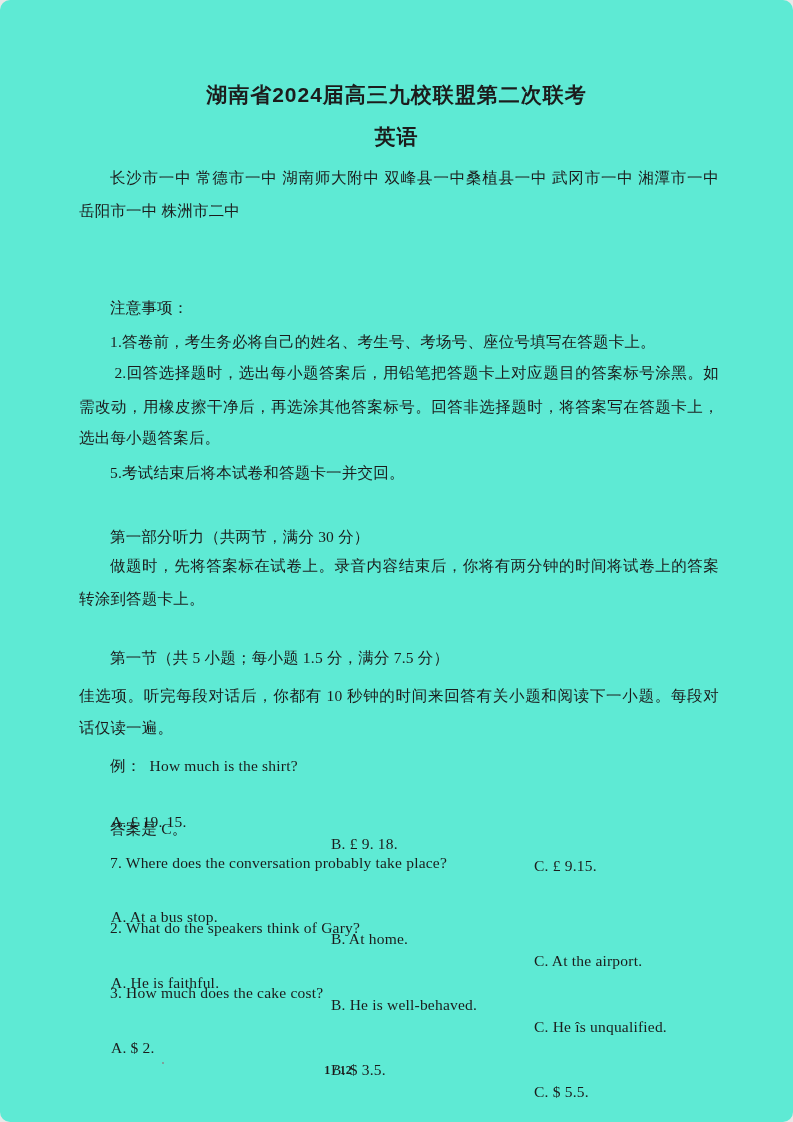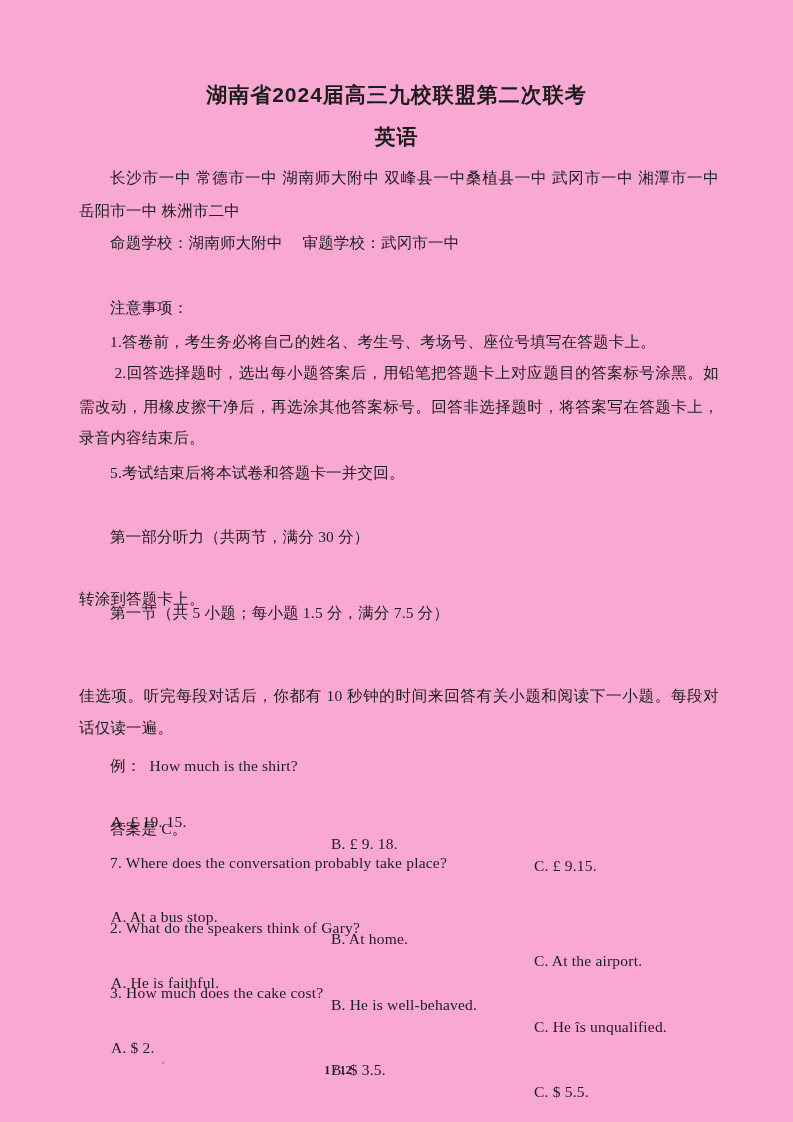--- a/index.html
+++ b/index.html
@@ -1,23 +1,24 @@
 <!DOCTYPE html>
 <html><head>
 <meta charset="utf-8">
 <style>
   html,body{margin:0;padding:0;background:#e8e8e8;}
   .page{
     position:relative;
     width:793px;height:1122px;
     margin:0 auto;
-    background:#f9a8d4;
+    background:#5eead4;
     font-family:"Liberation Serif","DejaVu Serif",serif;
     color:#1c1c1c;
     overflow:hidden;
+    border-radius:10px;
   }
   .ln{
     position:absolute;
     left:79px;width:640px;
     font-size:15.5px;line-height:22px;
     white-space:pre-wrap;
     letter-spacing:0.2px;
   }
   .indent{padding-left:31px;box-sizing:border-box;}
   .jf{text-align:justify;text-align-last:justify;}
@@ -42,33 +43,33 @@
 </head>
 <body>
 
 <div class="page">
 
   <div class="ln center-line title" style="top:82px">湖南省2024届高三九校联盟第二次联考</div>
   <div class="ln center-line title" style="top:124px">英语</div>
 
   <div class="ln indent jf" style="top:167px">长沙市一中 常德市一中 湖南师大附中 双峰县一中桑植县一中 武冈市一中 湘潭市一中</div>
   <div class="ln" style="top:200px">岳阳市一中 株洲市二中</div>
-  <div class="ln indent" style="top:232px">命题学校：湖南师大附中　 审题学校：武冈市一中</div>
 
   <div class="ln indent" style="top:297px">注意事项：</div>
   <div class="ln indent" style="top:331px">1.答卷前，考生务必将自己的姓名、考生号、考场号、座位号填写在答题卡上。</div>
   <div class="ln indent jf" style="top:362px"> 2.回答选择题时，选出每小题答案后，用铅笔把答题卡上对应题目的答案标号涂黑。如</div>
   <div class="ln jf" style="top:396px">需改动，用橡皮擦干净后，再选涂其他答案标号。回答非选择题时，将答案写在答题卡上，</div>
-  <div class="ln" style="top:427px">录音内容结束后。</div>
+  <div class="ln" style="top:427px">选出每小题答案后。</div>
   <div class="ln indent" style="top:462px">5.考试结束后将本试卷和答题卡一并交回。</div>
 
   <div class="ln indent" style="top:526px">第一部分听力（共两节，满分 30 分）</div>
+  <div class="ln indent jf" style="top:555px">做题时，先将答案标在试卷上。录音内容结束后，你将有两分钟的时间将试卷上的答案</div>
   <div class="ln" style="top:588px">转涂到答题卡上。</div>
 
-  <div class="ln indent" style="top:602px">第一节（共 5 小题；每小题 1.5 分，满分 7.5 分）</div>
+  <div class="ln indent" style="top:647px">第一节（共 5 小题；每小题 1.5 分，满分 7.5 分）</div>
   <div class="ln jf" style="top:685px">佳选项。听完每段对话后，你都有 10 秒钟的时间来回答有关小题和阅读下一小题。每段对</div>
   <div class="ln" style="top:717px">话仅读一遍。</div>
 
   <div class="ln indent" style="top:755px">例：  How much is the shirt?</div>
   <div class="ln optrow" style="top:789px">
     <span class="optA">A. £ 19. 15.</span>
     <span class="optB">B. £ 9. 18.</span>
     <span class="optC">C. £ 9.15.</span>
   </div>
   <div class="ln indent" style="top:818px">答案是 C。</div>

